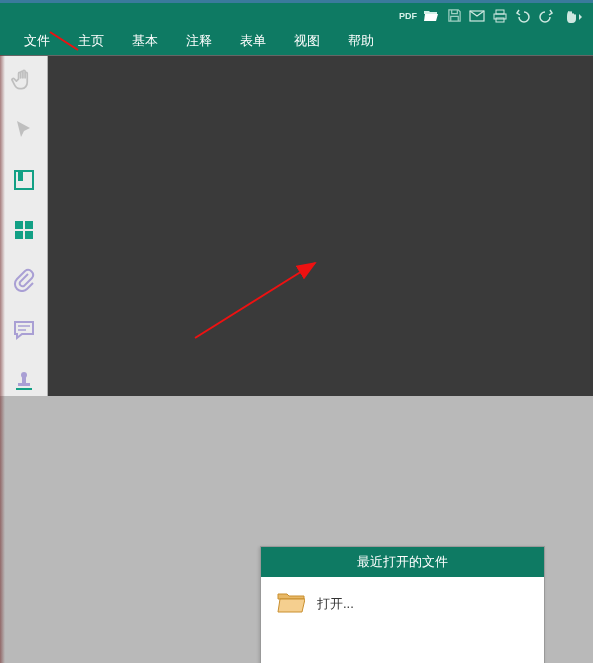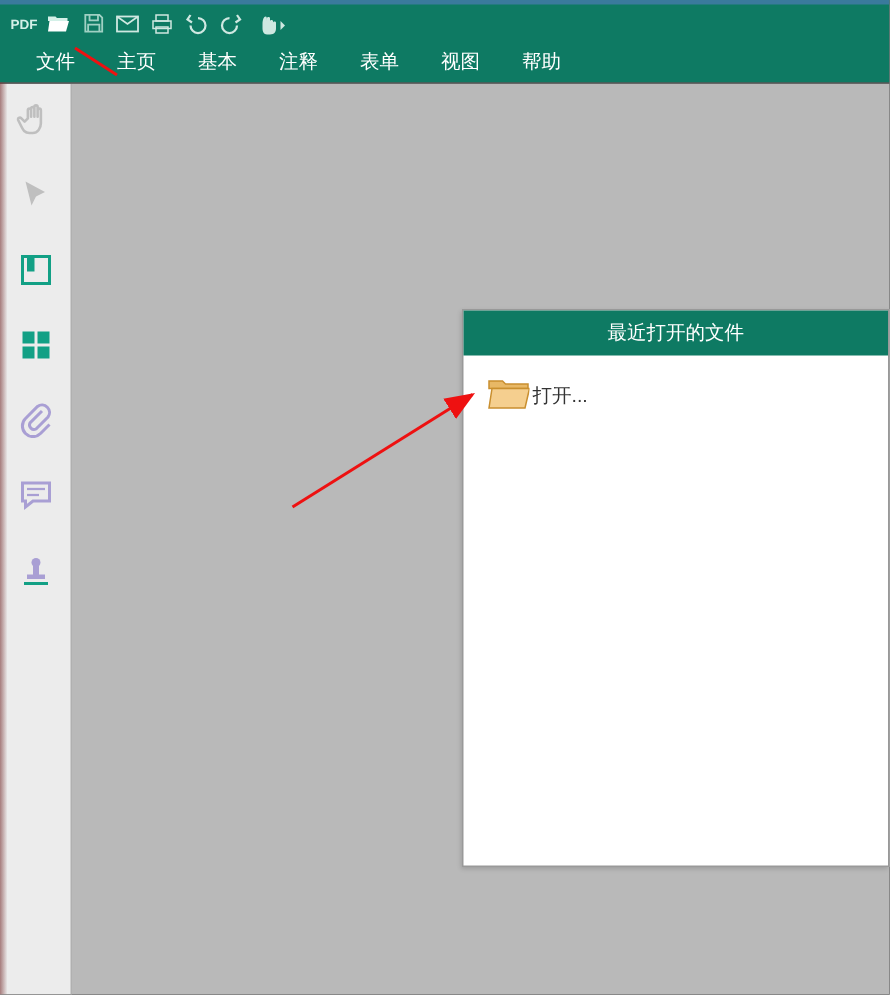--- a/index.html
+++ b/index.html
@@ -1,29 +1,29 @@
 <!DOCTYPE html>
 <html><head>
   <meta charset="utf-8">
   <style>
     * { margin: 0; padding: 0; box-sizing: border-box; }
     body { width: 593px; height: 663px; font-family: "Microsoft YaHei", sans-serif; font-size: 13px; overflow: hidden; background: #3a3a3a; position: relative; }
-    .qat { background: #0e7a63; height: 28px; display: flex; align-items: center; padding: 0 6px; gap: 3px; border-top: 3px solid #3a7a9c; }
+    .qat { background: #0e7a63; height: 28px; display: flex; align-items: center; padding: 0 6px; gap: 3px; border-top: 3px solid #3a7a9c; justify-content: flex-end; }
     .qat-item { width: 20px; height: 20px; display: flex; align-items: center; justify-content: center; color: #cfe8e1; cursor: pointer; }
     .qat-item svg { display: block; }
     .menubar { background: #0e7a63; height: 27px; display: flex; align-items: flex-start; padding: 0 10px; }
     .menu-item { color: #fff; padding: 4px 14px; cursor: pointer; font-size: 13px; }
-    .workarea { display: flex; height: calc(663px - 55px); border-top: 1px solid #666; }
+    .workarea { display: flex; height: calc(663px - 55px); border-top: 1px solid #666; flex-direction: column; }
     .sidebar { width: 48px; background: #ececec; border-right: 1px solid #b0b0b0; display: flex; flex-direction: column; align-items: center; padding-top: 8px; gap: 18px; }
     .side-btn { width: 32px; height: 32px; display: flex; align-items: center; justify-content: center; cursor: pointer; }
     .content { flex: 1; background: #b9b9b9; position: relative; }
     .panel { position: absolute; left: 260px; top: 150px; width: 285px; height: 372px; background: #fff; border: 1px solid #999; box-shadow: -1px 1px 3px rgba(0,0,0,0.15); }
     .panel-header { background: #0e7a63; color: #fff; height: 30px; display: flex; align-items: center; justify-content: center; font-size: 13px; }
     .panel-body { padding: 10px 14px; }
-    .open-row { display: flex; align-items: center; gap: 2px; cursor: pointer; padding: 4px 2px; }
+    .open-row { display: flex; align-items: center; gap: 12px; cursor: pointer; padding: 4px 2px; }
     .open-label { color: #333; font-size: 13px; }
     .arrow { position: absolute; pointer-events: none; }
     .left-edge { position: absolute; left: 0; top: 55px; bottom: 0; width: 5px; background: linear-gradient(to right, rgba(120,50,50,0.6), rgba(0,0,0,0)); }
   </style>
 </head>
 <body>
 
 <div class="qat">
   <div class="qat-item" style="font-size:9px;font-weight:bold;color:#d4f0e8;">PDF</div>
   <div class="qat-item">

